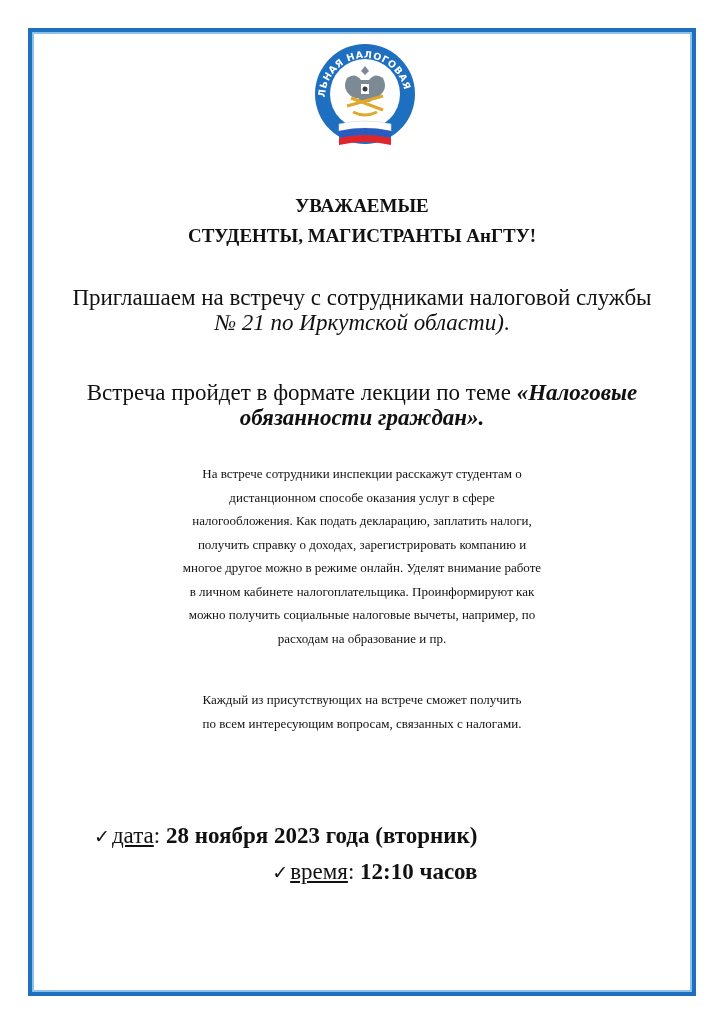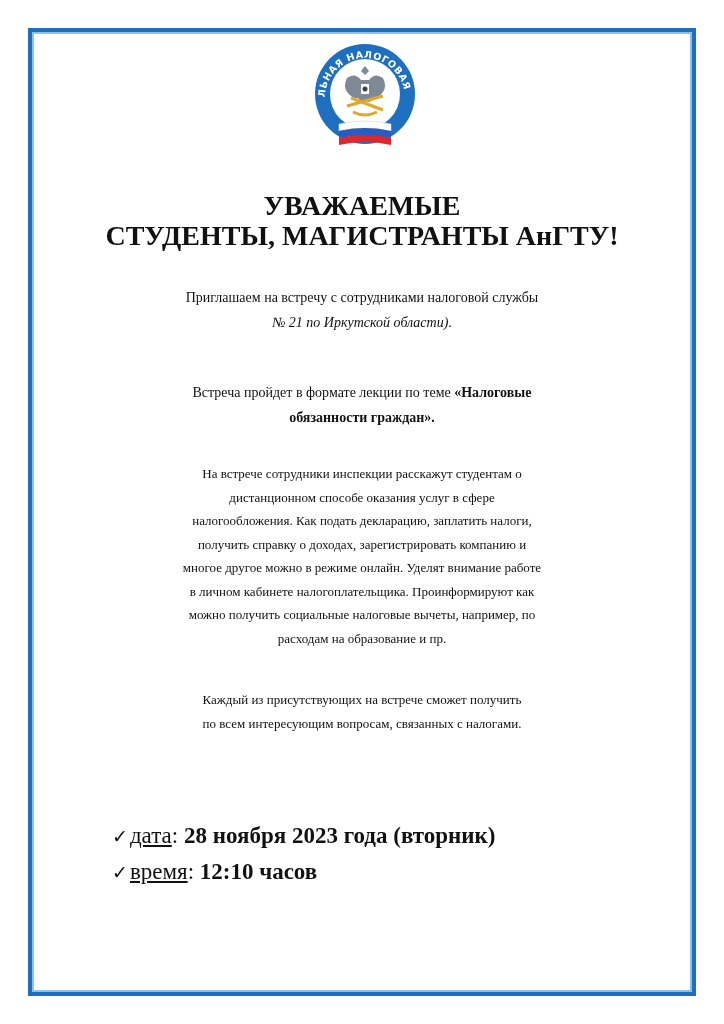--- a/index.html
+++ b/index.html
@@ -1,26 +1,26 @@
 <!DOCTYPE html>
 <html><head>
 <meta charset="utf-8">
 <style>
   html, body { margin:0; padding:0; background:#ffffff; }
   body { width:724px; height:1024px; position:relative; overflow:hidden; font-family:"Liberation Serif", "DejaVu Serif", serif; color:#111; }
   .frame-outer { position:absolute; left:28px; top:28px; width:668px; height:968px; box-sizing:border-box; border:4px solid #1f6fc0; }
   .frame-inner { position:absolute; left:32px; top:32px; width:660px; height:960px; box-sizing:border-box; border:2px solid #8fc0ea; }
   .logo { position:absolute; left:311px; top:40px; width:108px; height:112px; }
   .center { position:absolute; left:40px; width:644px; text-align:center; }
-  .h1 { font-weight:bold; font-size:28px; line-height:40px; }
-  .p-lead { font-size:14px; line-height:25px; }
+  .h1 { font-weight:bold; font-size:19px; line-height:40px; }
+  .p-lead { font-size:23px; line-height:25px; }
   .p-body { font-size:13px; line-height:23.5px;font-family:Liberation Serif, serif; }
   .it { font-style:italic; }
-  .bi { font-weight:bold; }
-  .details { position:absolute; left:112px; top:818px; font-size:23px; line-height:35px; }
+  .bi { font-style:italic; font-weight:bold; }
+  .details { position:absolute; left:94px; top:818px; font-size:23px; line-height:35px;text-align:right; }
   .row { white-space:nowrap; }
   .check { font-family:"DejaVu Sans", sans-serif; font-size:19px; margin-right:2px; }
   .u { text-decoration:underline; }
   .b { font-weight:bold; }
 </style>
 </head>
 <body>
 
 <div class="frame-outer"></div>
 <div class="frame-inner"></div>

